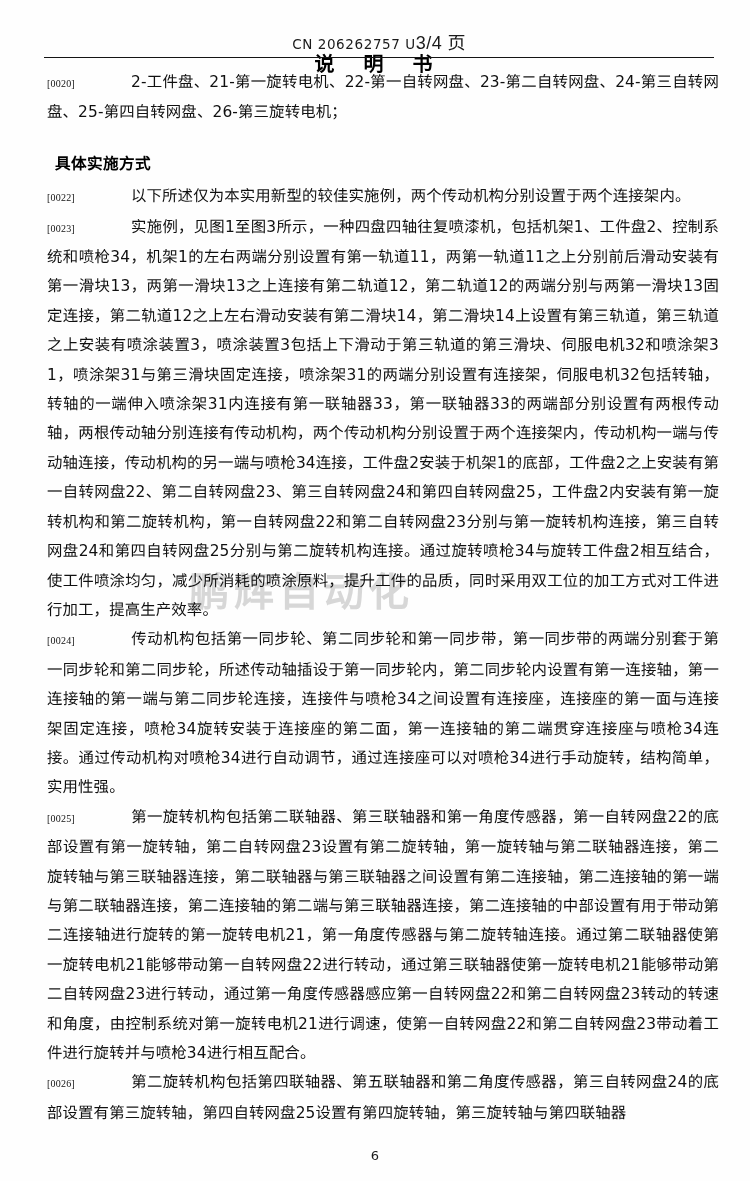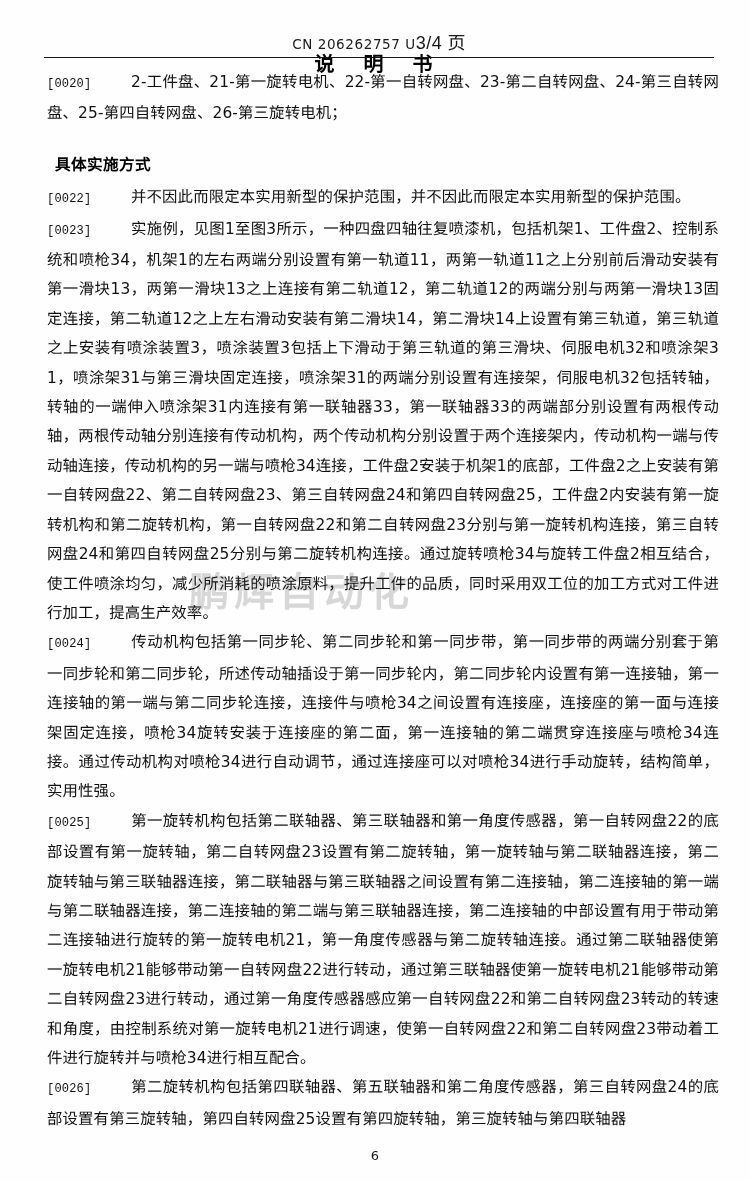--- a/index.html
+++ b/index.html
@@ -85,22 +85,22 @@
     color: #101010;
     text-align: justify;
     text-justify: inter-ideograph;
     margin: 0 0 0 0;
     letter-spacing: 0.15px;
     word-break: break-all;
   }
   .para .tag {
     display: inline-block;
     min-width: 58px;
-    font-family: Liberation Mono, monospace;
-    font-size: 12px;
+    font-family: Liberation Serif, serif;
+    font-size: 10px;
     letter-spacing: 0.2px;
   }
   .para .indent {
     display: inline-block;
     width: 26px;
   }
   .heading {
     font-size: 15.6px;
     font-weight: 700;
     line-height: 29.4px;
@@ -157,21 +157,21 @@
 
   <div class="content">
 
     <p class="para"><span class="tag">[0020]</span><span class="indent"></span><span>2-工件盘、21-第一旋转电机、22-第一自转网盘、23-第二自转网盘、24-第三自转网盘、25-第四自转网盘、26-第三旋转电机；</span></p>
 
 
     <div class="gap-sm"></div>
 
     <div class="heading">具体实施方式</div>
 
-    <p class="para"><span class="tag">[0022]</span><span class="indent"></span><span>并不因此而限定本实用新型的保护范围，并不因此而限定本实用新型的保护范围。</span></p>
+    <p class="para"><span class="tag">[0022]</span><span class="indent"></span><span>以下所述仅为本实用新型的较佳实施例，两个传动机构分别设置于两个连接架内。</span></p>
 
     <p class="para"><span class="tag">[0023]</span><span class="indent"></span><span>实施例，见图1至图3所示，一种四盘四轴往复喷漆机，包括机架1、工件盘2、控制系统和喷枪34，机架1的左右两端分别设置有第一轨道11，两第一轨道11之上分别前后滑动安装有第一滑块13，两第一滑块13之上连接有第二轨道12，第二轨道12的两端分别与两第一滑块13固定连接，第二轨道12之上左右滑动安装有第二滑块14，第二滑块14上设置有第三轨道，第三轨道之上安装有喷涂装置3，喷涂装置3包括上下滑动于第三轨道的第三滑块、伺服电机32和喷涂架31，喷涂架31与第三滑块固定连接，喷涂架31的两端分别设置有连接架，伺服电机32包括转轴，转轴的一端伸入喷涂架31内连接有第一联轴器33，第一联轴器33的两端部分别设置有两根传动轴，两根传动轴分别连接有传动机构，两个传动机构分别设置于两个连接架内，传动机构一端与传动轴连接，传动机构的另一端与喷枪34连接，工件盘2安装于机架1的底部，工件盘2之上安装有第一自转网盘22、第二自转网盘23、第三自转网盘24和第四自转网盘25，工件盘2内安装有第一旋转机构和第二旋转机构，第一自转网盘22和第二自转网盘23分别与第一旋转机构连接，第三自转网盘24和第四自转网盘25分别与第二旋转机构连接。通过旋转喷枪34与旋转工件盘2相互结合，使工件喷涂均匀，减少所消耗的喷涂原料，提升工件的品质，同时采用双工位的加工方式对工件进行加工，提高生产效率。</span></p>
 
     <p class="para"><span class="tag">[0024]</span><span class="indent"></span><span>传动机构包括第一同步轮、第二同步轮和第一同步带，第一同步带的两端分别套于第一同步轮和第二同步轮，所述传动轴插设于第一同步轮内，第二同步轮内设置有第一连接轴，第一连接轴的第一端与第二同步轮连接，连接件与喷枪34之间设置有连接座，连接座的第一面与连接架固定连接，喷枪34旋转安装于连接座的第二面，第一连接轴的第二端贯穿连接座与喷枪34连接。通过传动机构对喷枪34进行自动调节，通过连接座可以对喷枪34进行手动旋转，结构简单，实用性强。</span></p>
 
     <p class="para"><span class="tag">[0025]</span><span class="indent"></span><span>第一旋转机构包括第二联轴器、第三联轴器和第一角度传感器，第一自转网盘22的底部设置有第一旋转轴，第二自转网盘23设置有第二旋转轴，第一旋转轴与第二联轴器连接，第二旋转轴与第三联轴器连接，第二联轴器与第三联轴器之间设置有第二连接轴，第二连接轴的第一端与第二联轴器连接，第二连接轴的第二端与第三联轴器连接，第二连接轴的中部设置有用于带动第二连接轴进行旋转的第一旋转电机21，第一角度传感器与第二旋转轴连接。通过第二联轴器使第一旋转电机21能够带动第一自转网盘22进行转动，通过第三联轴器使第一旋转电机21能够带动第二自转网盘23进行转动，通过第一角度传感器感应第一自转网盘22和第二自转网盘23转动的转速和角度，由控制系统对第一旋转电机21进行调速，使第一自转网盘22和第二自转网盘23带动着工件进行旋转并与喷枪34进行相互配合。</span></p>
 
     <p class="para"><span class="tag">[0026]</span><span class="indent"></span><span>第二旋转机构包括第四联轴器、第五联轴器和第二角度传感器，第三自转网盘24的底部设置有第三旋转轴，第四自转网盘25设置有第四旋转轴，第三旋转轴与第四联轴器</span></p>
 
   </div>

